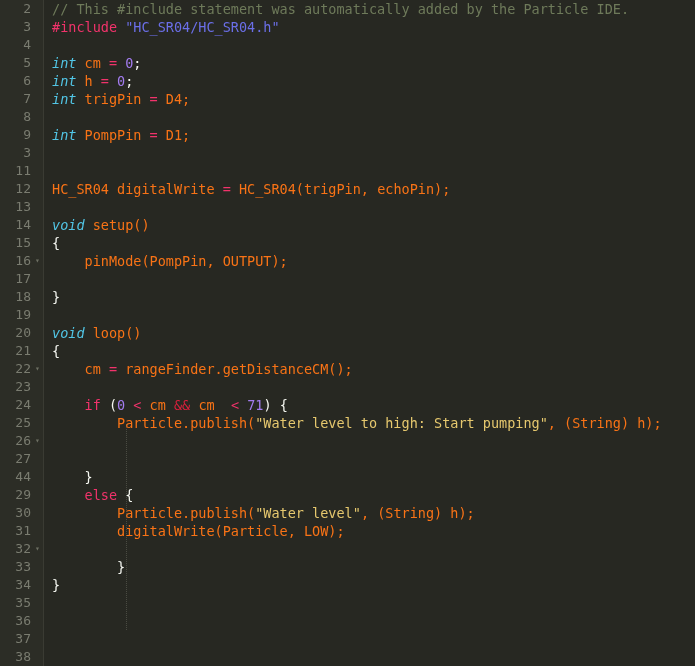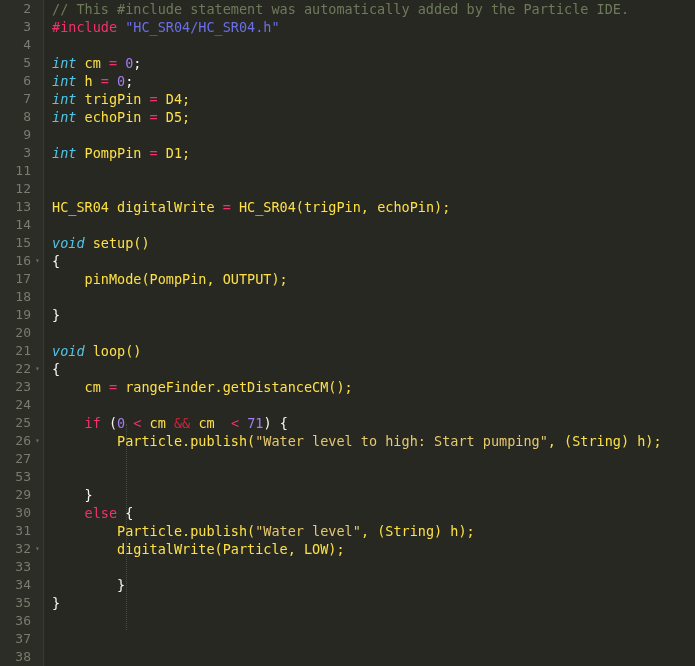--- a/index.html
+++ b/index.html
@@ -106,21 +106,21 @@
   
   .tok-comment  { color: #6e7a5a; }
   .tok-pre      { color: #f1336b; }
   .tok-incstr   { color: #6b6fe8; }
   .tok-string   { color: #e6c86e; }
   .tok-keyword  { color: #f1336b; }
   .tok-type     { color: #52c6e6; font-style: italic; }
   .tok-number   { color: #a37cf0; }
   .tok-operator { color: #f1336b; }
   .tok-logic    { color: #d8203c; }
-  .tok-plain    { color: #fde047; text-align: right; }
+  .tok-plain    { color: #f97316; text-align: right; }
   .tok-punct    { color: #f6f8f2; }
 </style>
 </head>
 <body>
 
 <div id="editor">
 
   <div id="gutter">
       <div class="gline">2</div>
       <div class="gline">3</div>
@@ -141,21 +141,21 @@
       <div class="gline">18</div>
       <div class="gline">19</div>
       <div class="gline">20</div>
       <div class="gline">21</div>
       <div class="gline">22<span class="fold-arrow">▾</span></div>
       <div class="gline">23</div>
       <div class="gline">24</div>
       <div class="gline">25</div>
       <div class="gline">26<span class="fold-arrow">▾</span></div>
       <div class="gline">27</div>
-      <div class="gline">53</div>
+      <div class="gline">44</div>
       <div class="gline">29</div>
       <div class="gline">30</div>
       <div class="gline">31</div>
       <div class="gline">32<span class="fold-arrow">▾</span></div>
       <div class="gline">33</div>
       <div class="gline">34</div>
       <div class="gline">35</div>
       <div class="gline">36</div>
       <div class="gline">37</div>
       <div class="gline">38</div>
@@ -164,21 +164,20 @@
   <div id="code">
     <div class="guides">
         <div class="guide" style="left: 82px; top: 424px; height: 206px;"></div>
       </div>
   <div class="cline"><span class="txt tok-comment">// This #include statement was automatically added by the Particle IDE.</span></div>
       <div class="cline"><span class="txt tok-pre">#include</span><span class="txt tok-plain"> </span><span class="txt tok-incstr">"HC_SR04/HC_SR04.h"</span></div>
       <div class="cline">&nbsp;</div>
       <div class="cline"><span class="txt tok-type">int</span><span class="txt tok-plain"> cm </span><span class="txt tok-operator">=</span><span class="txt tok-plain"> </span><span class="txt tok-number">0</span><span class="txt tok-punct">;</span></div>
       <div class="cline"><span class="txt tok-type">int</span><span class="txt tok-plain"> h </span><span class="txt tok-operator">=</span><span class="txt tok-plain"> </span><span class="txt tok-number">0</span><span class="txt tok-punct">;</span></div>
       <div class="cline"><span class="txt tok-type">int</span><span class="txt tok-plain"> trigPin </span><span class="txt tok-operator">=</span><span class="txt tok-plain"> D4;</span></div>
-      <div class="cline"><span class="txt tok-type">int</span><span class="txt tok-plain"> echoPin </span><span class="txt tok-operator">=</span><span class="txt tok-plain"> D5;</span></div>
       <div class="cline">&nbsp;</div>
       <div class="cline"><span class="txt tok-type">int</span><span class="txt tok-plain"> PompPin </span><span class="txt tok-operator">=</span><span class="txt tok-plain"> D1;</span></div>
       <div class="cline">&nbsp;</div>
       <div class="cline">&nbsp;</div>
       <div class="cline"><span class="txt tok-plain">HC_SR04 digitalWrite </span><span class="txt tok-operator">=</span><span class="txt tok-plain"> HC_SR04(trigPin, echoPin);</span></div>
       <div class="cline">&nbsp;</div>
       <div class="cline"><span class="txt tok-type">void</span><span class="txt tok-plain"> setup()</span></div>
       <div class="cline"><span class="txt tok-punct">{</span></div>
       <div class="cline"><span class="txt tok-plain">    pinMode(PompPin, OUTPUT);</span></div>
       <div class="cline">&nbsp;</div>

